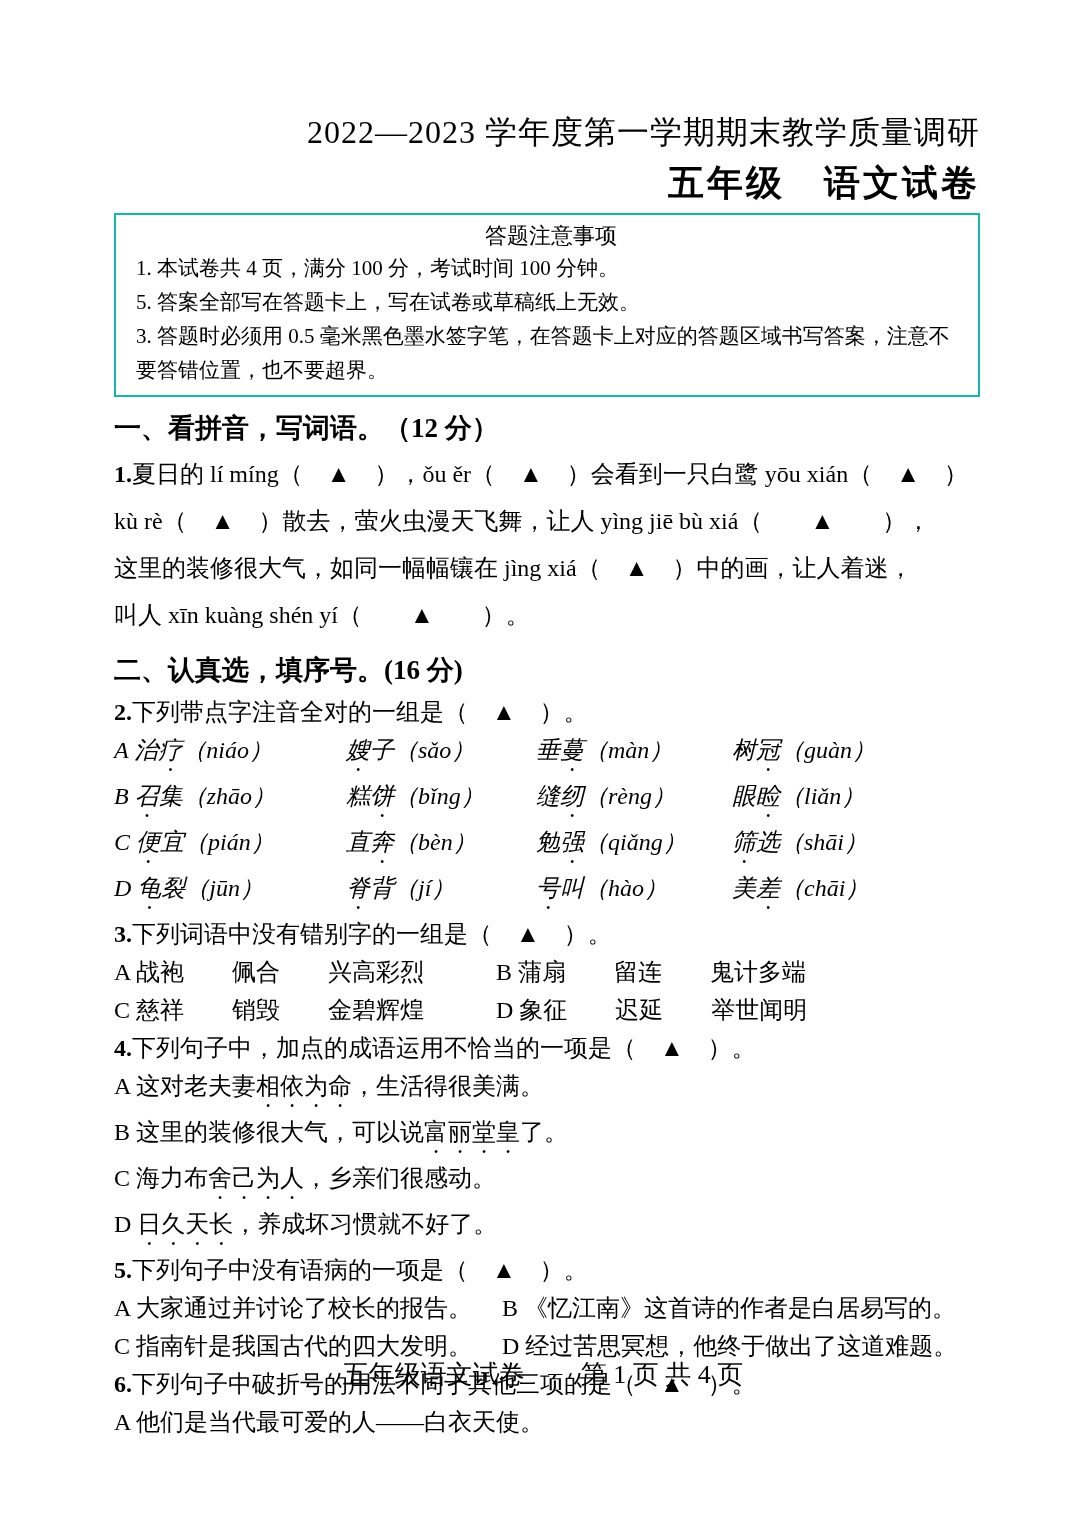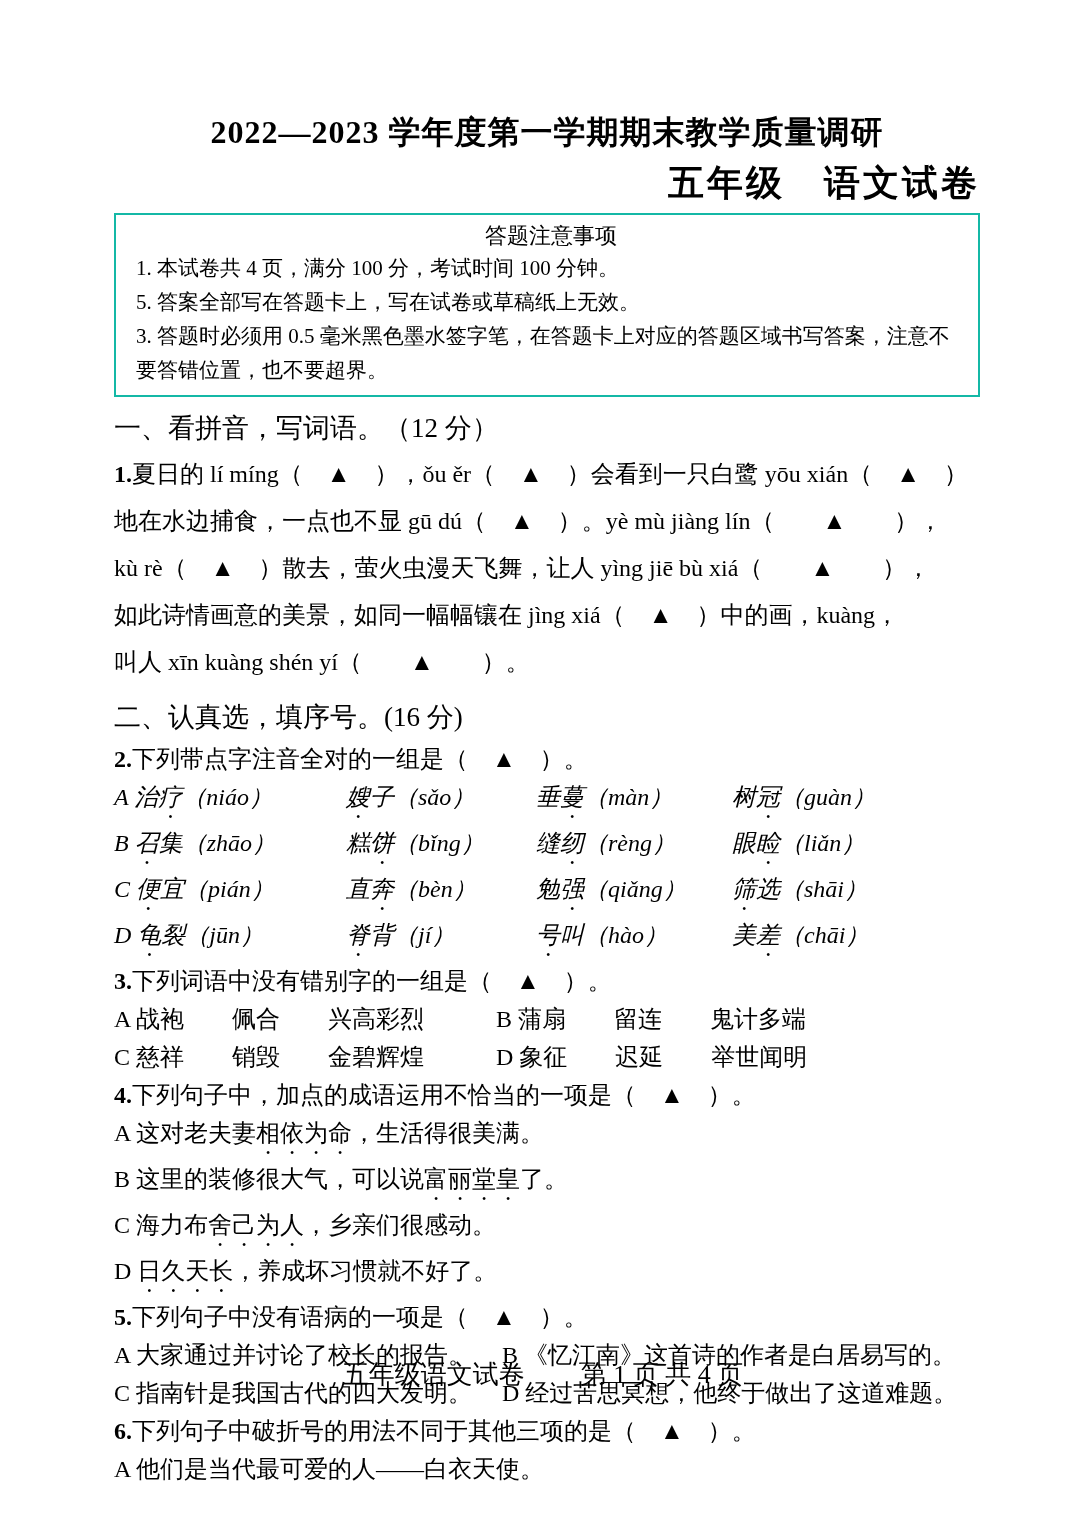--- a/index.html
+++ b/index.html
@@ -7,35 +7,35 @@
   html, body { background:#ffffff; }
   body {
     width:1086px; height:1535px;
     color:#000;
     font-family:"Liberation Serif","DejaVu Serif",serif;
     position:relative;
     overflow:hidden;
   }
   .page { padding:112px 106px 0 114px; }
   .title {
-    font-size:32px; font-weight:bold; text-align:center;
+    font-size:32px; font-weight:normal; text-align:right;
     line-height:40px; letter-spacing:1px;
   }
   .subtitle {
     font-size:36px; font-weight:bold; text-align:right;
     line-height:54px; margin-top:4px; letter-spacing:3px;
   }
   .notice {
     border:2px solid #14b8a6;
     margin-top:3px;
     padding:6px 12px 8px 20px;
   }
   .notice-title { font-size:22px; text-align:center; line-height:30px; }
   .notice-item { font-size:21px; line-height:34px; }
-  .sec-heading { font-size:27px; font-weight:normal; line-height:46px; margin-top:8px; }
+  .sec-heading { font-size:27px; font-weight:bold; line-height:46px; margin-top:8px; }
   .line { font-size:24px; white-space:pre-wrap; }
   .s1 { line-height:47px; }
   .s2 { line-height:38px; }
   .qnum { font-weight:bold; }
   .opt-grid {
     display:grid;
     grid-template-columns:232px 190px 196px 1fr;
     font-size:24px; line-height:38px;font-style:italic;
   }
   .opt-cell { white-space:pre; }
@@ -62,23 +62,22 @@
   <div class="notice">
     <div class="notice-title">答题注意事项</div>
     <div class="notice-item">1. 本试卷共 4 页，满分 100 分，考试时间 100 分钟。</div>
     <div class="notice-item">5. 答案全部写在答题卡上，写在试卷或草稿纸上无效。</div>
     <div class="notice-item">3. 答题时必须用 0.5 毫米黑色墨水签字笔，在答题卡上对应的答题区域书写答案，注意不要答错位置，也不要超界。</div>
   </div>
 
   <div class="sec-heading">一、看拼音，写词语。（12 分）</div>
 
   <div class="line s1"><span class="qnum">1.</span><span>夏日的 lí míng（　▲　），ǒu ěr（　▲　）会看到一只白鹭 yōu xián（　▲　）</span></div>
-  <div class="line s1">地在水边捕食，一点也不显 gū dú（　▲　）。yè mù jiàng lín（　　▲　　），</div>
   <div class="line s1">kù rè（　▲　）散去，萤火虫漫天飞舞，让人 yìng jiē bù xiá（　　▲　　），</div>
-  <div class="line s1">如此诗情画意的美景，如同一幅幅镶在 jìng xiá（　▲　）中的画，kuàng，</div>
+  <div class="line s1">这里的装修很大气，如同一幅幅镶在 jìng xiá（　▲　）中的画，让人着迷，</div>
   <div class="line s1">叫人 xīn kuàng shén yí（　　▲　　）。</div>
 
   <div class="sec-heading">二、认真选，填序号。(16 分)</div>
 
   <div class="line s2"><span class="qnum">2.</span><span>下列带点字注音全对的一组是（　▲　）。</span></div>
 
   <div class="opt-grid">
     <div class="opt-cell"><span>A 治</span><span class="dot-em">疗</span><span>（niáo）</span></div>
     <div class="opt-cell"><span class="dot-em">嫂</span><span>子（sǎo）</span></div>
     <div class="opt-cell"><span>垂</span><span class="dot-em">蔓</span><span>（màn）</span></div>

